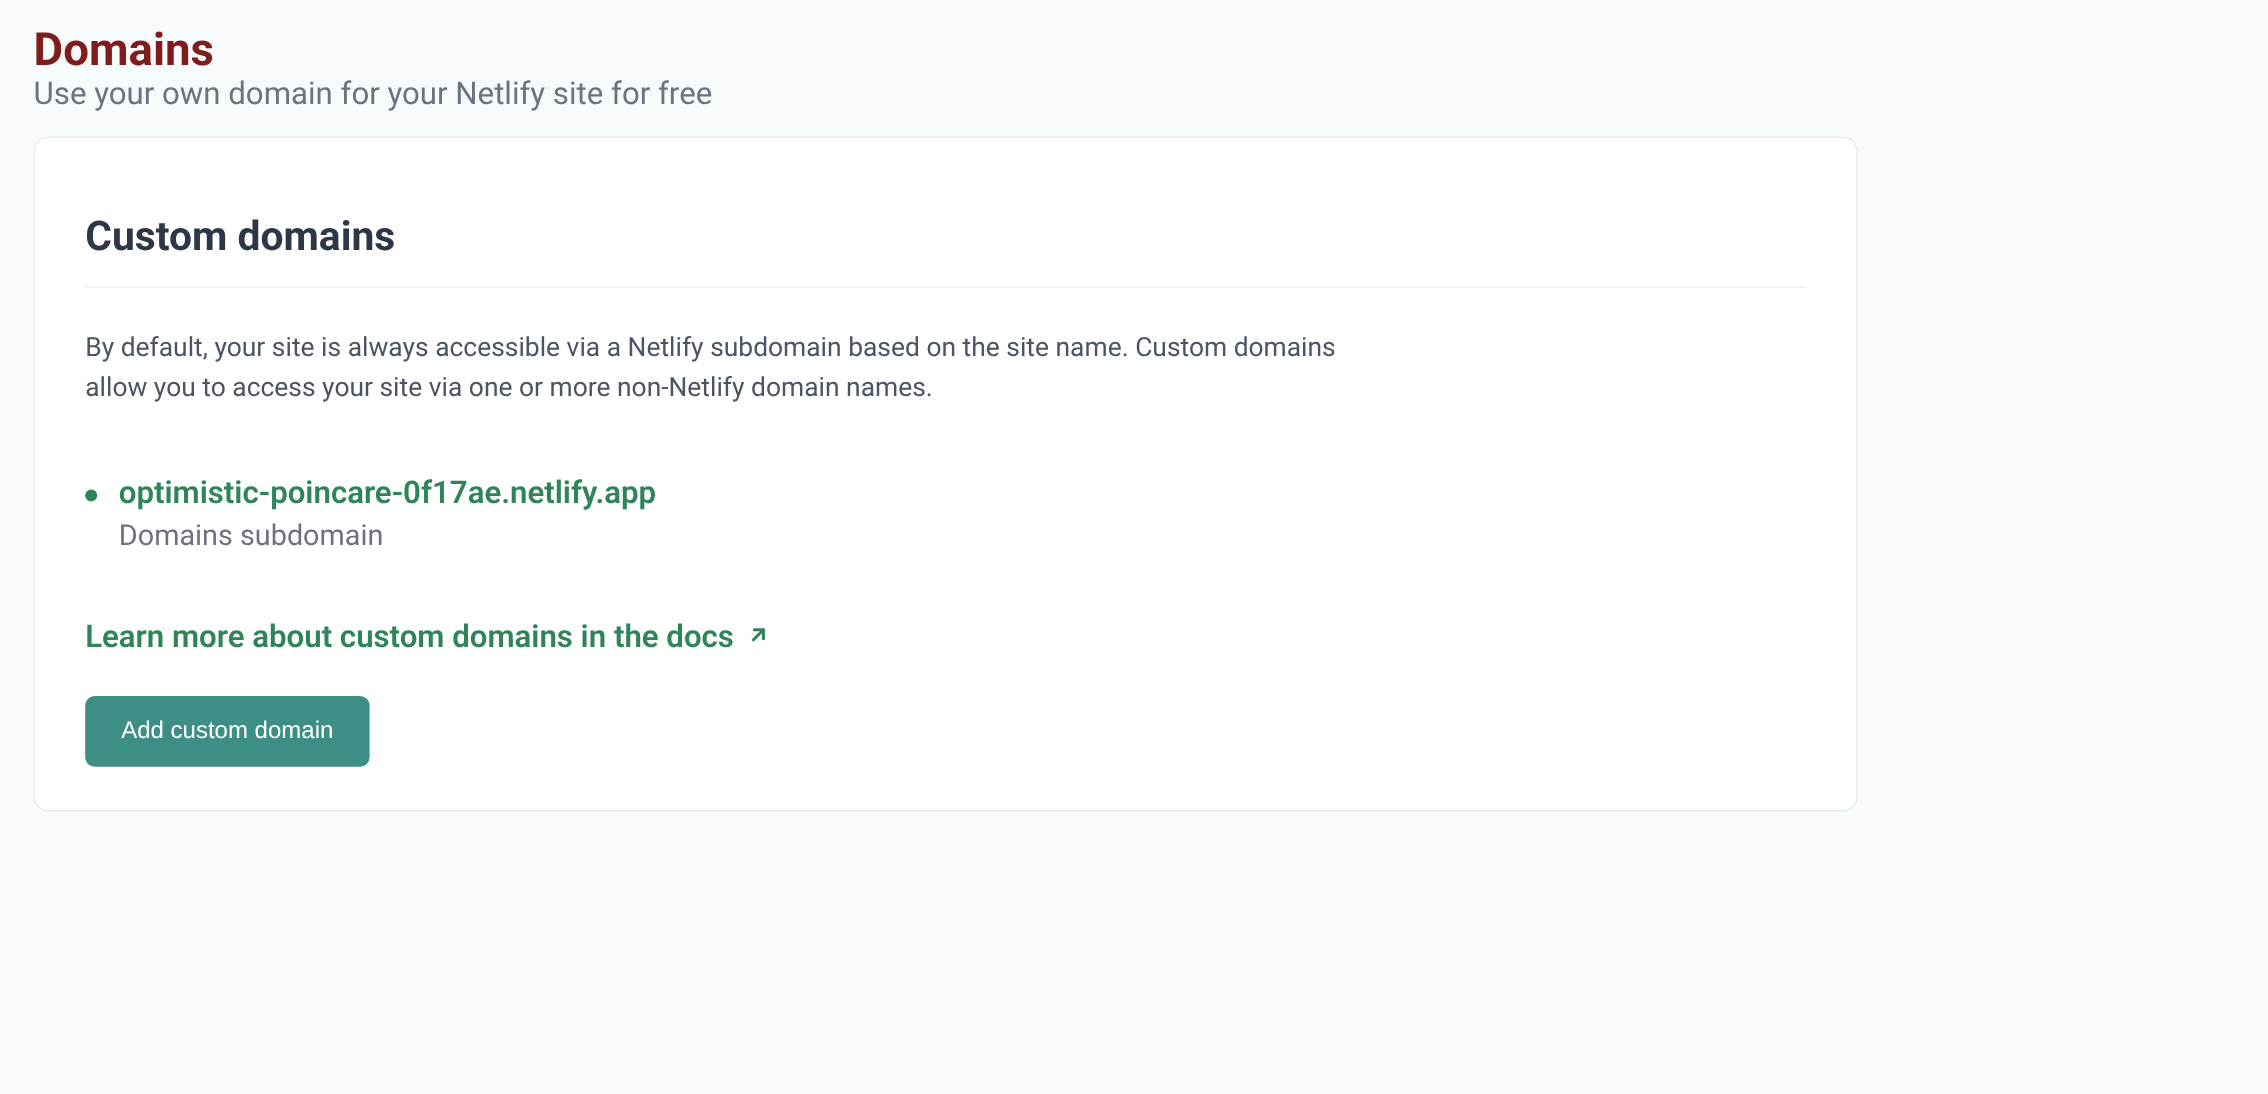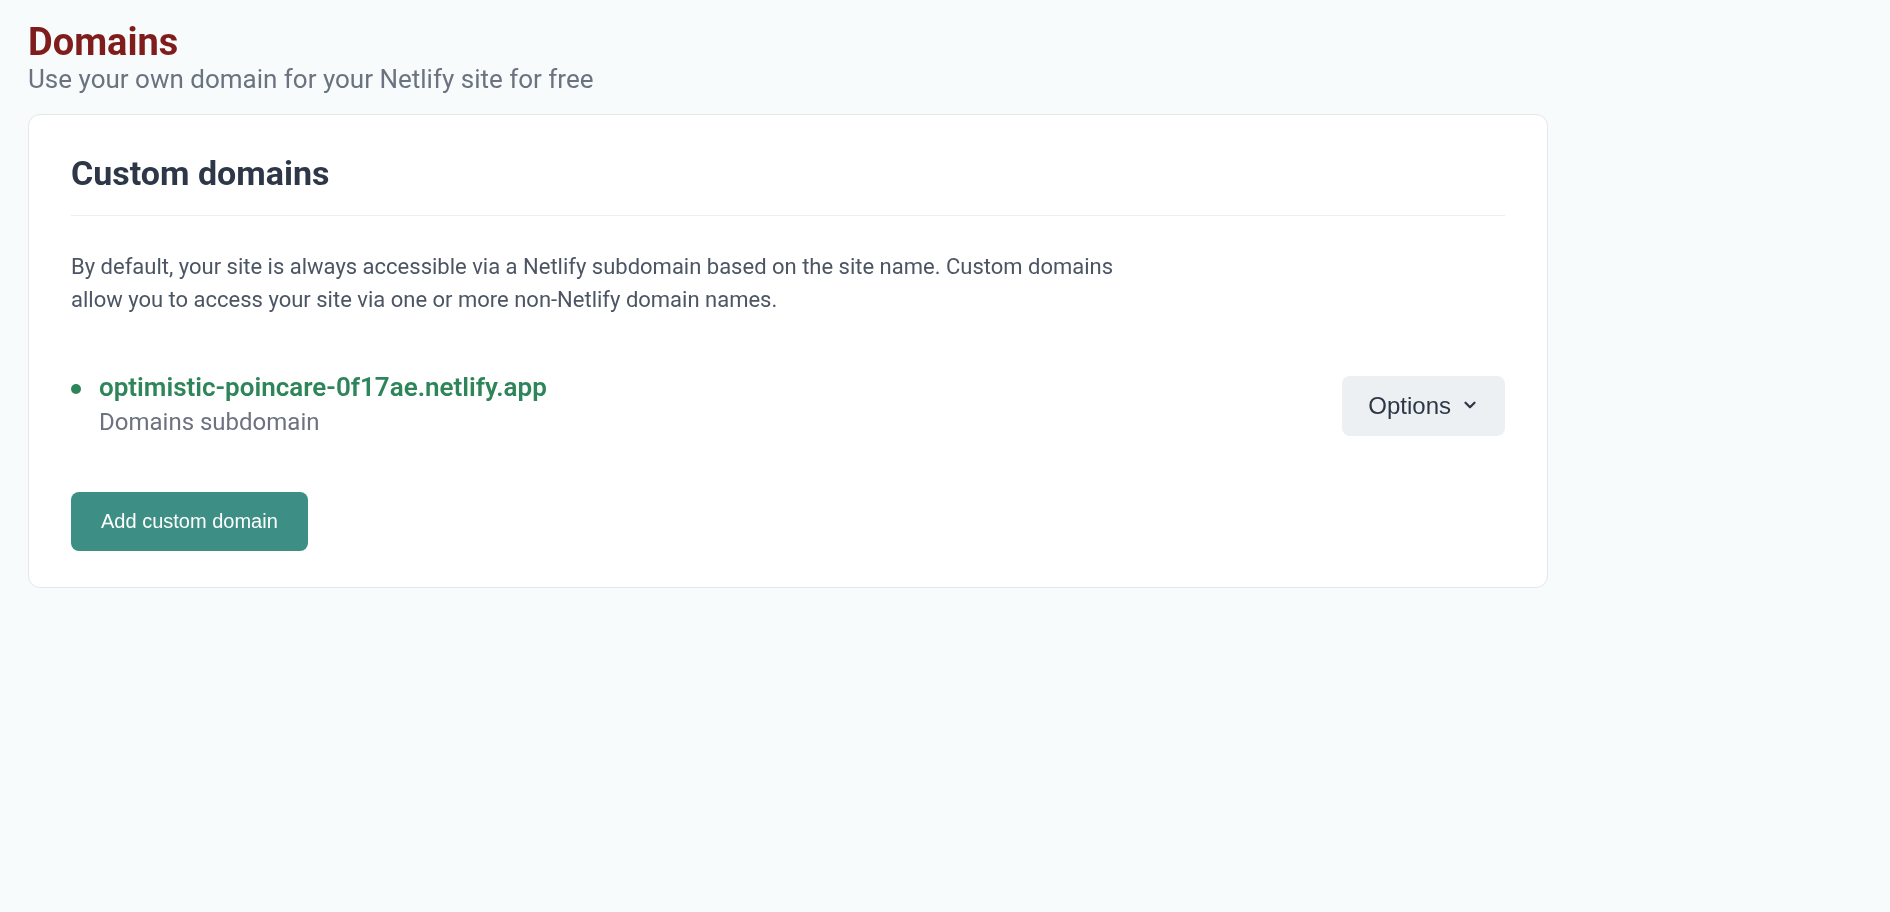--- a/index.html
+++ b/index.html
@@ -18,21 +18,21 @@
   }
   .page-subtitle {
     font-size: 26px;
     color: #6b7280;
     margin-bottom: 20px;
   }
   .card {
     background: #ffffff;
     border: 1px solid #e5e7eb;
     border-radius: 12px;
-    padding: 38px 42px 36px 42px;
+    padding: 62px 42px 36px 42px;
     max-width: 1520px;
   }
   .card-heading {
     font-size: 34px;
     font-weight: 700;
     color: #2d3748;
     padding-bottom: 22px;
     border-bottom: 1px solid #eceff1;
     margin-bottom: 34px;
   }
@@ -121,27 +121,28 @@
   <p class="card-desc">By default, your site is always accessible via a Netlify subdomain based on the site name. Custom domains allow you to access your site via one or more non-Netlify domain names.</p>
 
   <div class="domain-row">
     <div class="domain-left">
       <span class="status-dot"></span>
       <div class="domain-info">
         <a class="domain-link">optimistic-poincare-0f17ae.netlify.app</a>
         <span class="domain-sub">Domains subdomain</span>
       </div>
     </div>
-    <button class="options-btn">
-      <span>Options</span>
-      <span>
-        <svg viewBox="0 0 24 24" fill="none" stroke="#2d3748" stroke-width="3" stroke-linecap="round" stroke-linejoin="round">
-            <polyline points="6 9 12 15 18 9"></polyline>
-          </svg>
-      </span>
-    </button>
   </div>
 
+  <a class="docs-link">
+    <span>Learn more about custom domains in the docs</span>
+    <span>
+      <svg viewBox="0 0 24 24" fill="none" stroke="#2f855a" stroke-width="3" stroke-linecap="round" stroke-linejoin="round">
+          <line x1="7" y1="17" x2="17" y2="7"></line>
+          <polyline points="8 7 17 7 17 16"></polyline>
+        </svg>
+    </span>
+  </a>
 
   <div>
     <button class="primary-btn">Add custom domain</button>
   </div>
 </div>
 
 </body></html>

